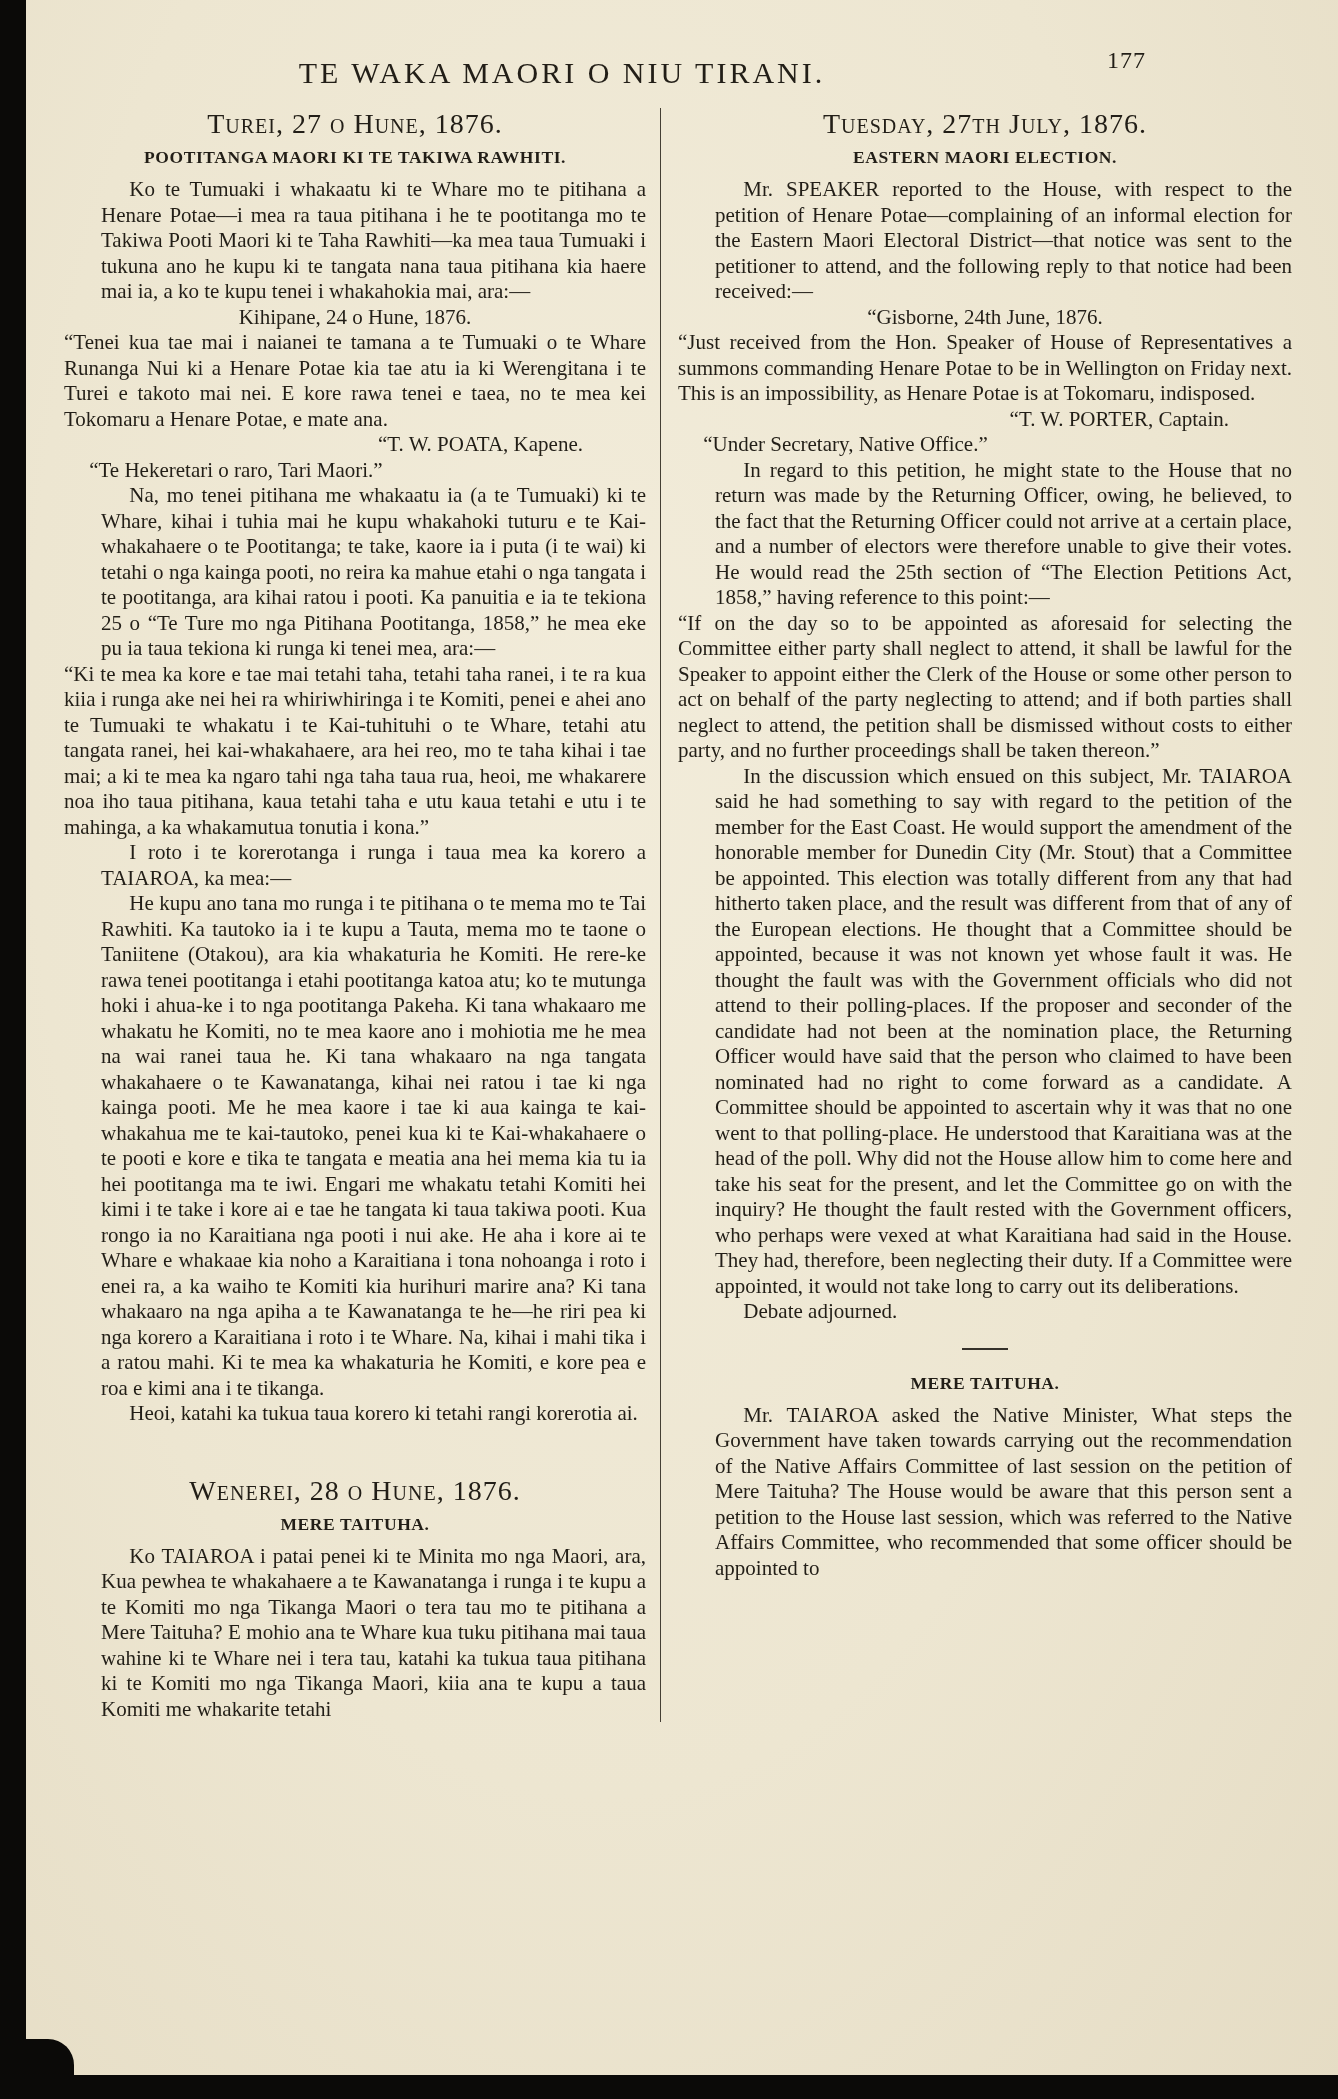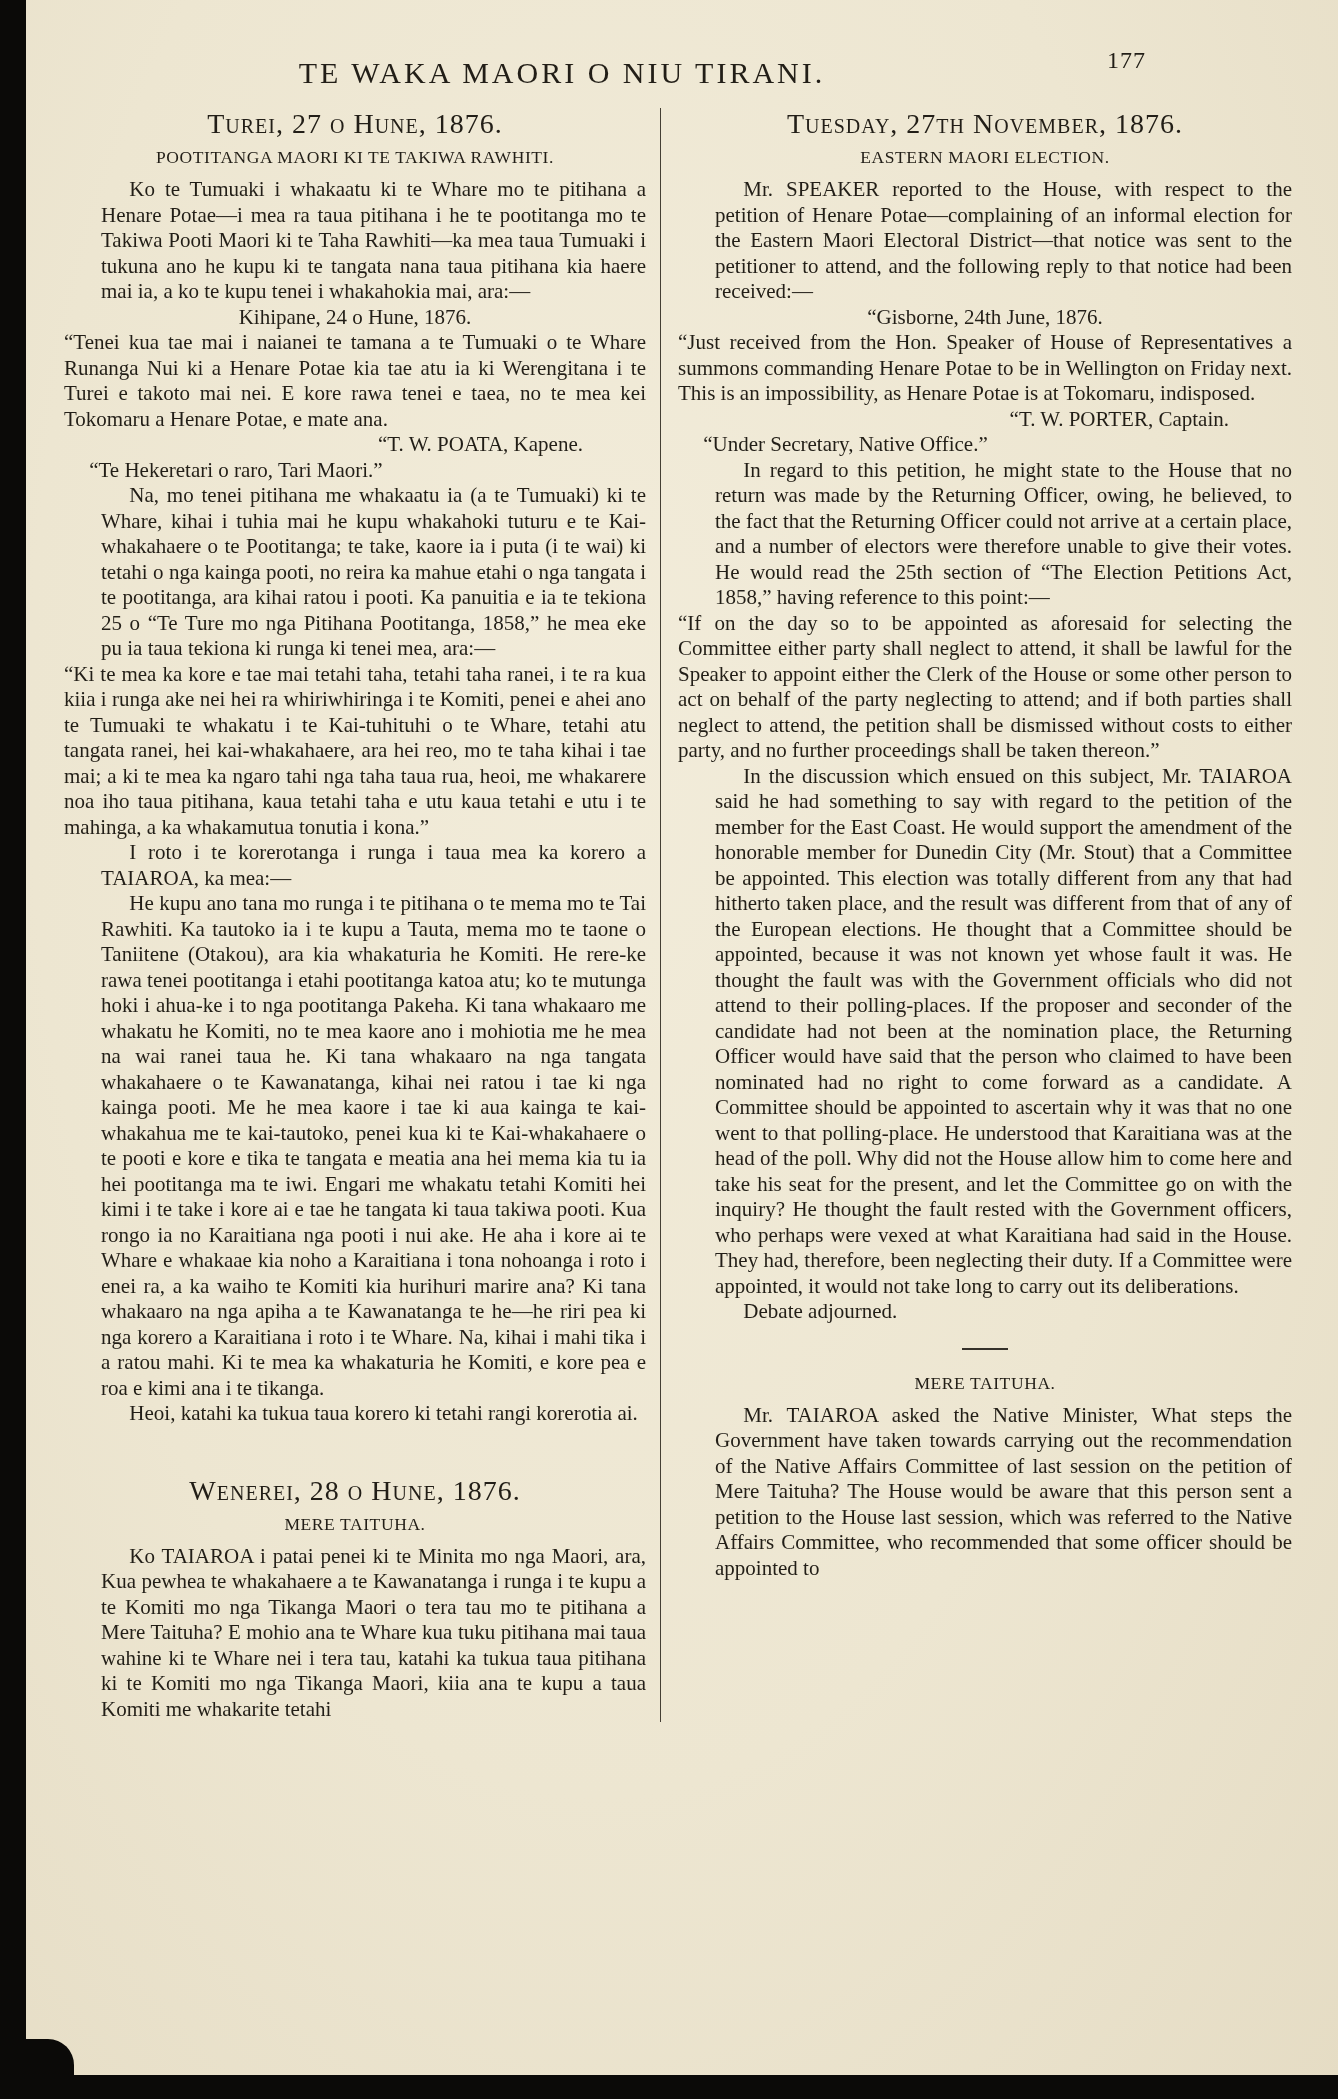--- a/index.html
+++ b/index.html
@@ -74,21 +74,21 @@
     margin: 0 0 7px 0;
     font-size: 28px;
     font-weight: normal;
     font-variant: small-caps;
     letter-spacing: 1px;
     text-align: center;
   }
   .subject-heading {
     margin: 0 0 9px 0;
     font-size: 17.5px;
-    font-weight: normal;
+    font-weight: bold;
     letter-spacing: 0.6px;
     text-align: center;
   }
   .body-p, .quote-p, .dateline, .sig-right, .sig-left {
     margin: 0;
     font-size: 21px;
     line-height: 25.5px;
   }
   .body-p {
     text-align: justify;
@@ -138,21 +138,21 @@
       <p class="body-p">Heoi, katahi ka tukua taua korero ki tetahi rangi korerotia ai.</p>
       <div class="section-space"></div>
       <h2 class="date-heading">Wenerei, 28 o Hune, 1876.</h2>
       <h3 class="subject-heading">MERE TAITUHA.</h3>
       <p class="body-p">Ko TAIAROA i patai penei ki te Minita mo nga Maori, ara, Kua pewhea te whakahaere a te Kawanatanga i runga i te kupu a te Komiti mo nga Tikanga Maori o tera tau mo te pitihana a Mere Taituha? E mohio ana te Whare kua tuku pitihana mai taua wahine ki te Whare nei i tera tau, katahi ka tukua taua pitihana ki te Komiti mo nga Tikanga Maori, kiia ana te kupu a taua Komiti me whakarite tetahi</p>
     </section>
 
     <div class="col-divider"></div>
 
     <section class="col-right">
-      <h2 class="date-heading">Tuesday, 27th November, 1876.</h2>
+      <h2 class="date-heading">Tuesday, 27th July, 1876.</h2>
       <h3 class="subject-heading">EASTERN MAORI ELECTION.</h3>
       <p class="body-p">Mr. SPEAKER reported to the House, with respect to the petition of Henare Potae—complaining of an informal election for the Eastern Maori Electoral District—that notice was sent to the petitioner to attend, and the following reply to that notice had been received:—</p>
       <p class="dateline">“Gisborne, 24th June, 1876.</p>
       <p class="quote-p">“Just received from the Hon. Speaker of House of Representatives a summons commanding Henare Potae to be in Wellington on Friday next. This is an impossibility, as Henare Potae is at Tokomaru, indisposed.</p>
       <p class="sig-right">“T. W. PORTER, Captain.</p>
       <p class="sig-left">“Under Secretary, Native Office.”</p>
       <p class="body-p">In regard to this petition, he might state to the House that no return was made by the Returning Officer, owing, he believed, to the fact that the Returning Officer could not arrive at a certain place, and a number of electors were therefore unable to give their votes. He would read the 25th section of “The Election Petitions Act, 1858,” having reference to this point:—</p>
       <p class="quote-p">“If on the day so to be appointed as aforesaid for selecting the Committee either party shall neglect to attend, it shall be lawful for the Speaker to appoint either the Clerk of the House or some other person to act on behalf of the party neglecting to attend; and if both parties shall neglect to attend, the petition shall be dismissed without costs to either party, and no further proceedings shall be taken thereon.”</p>
       <p class="body-p">In the discussion which ensued on this subject, Mr. TAIAROA said he had something to say with regard to the petition of the member for the East Coast. He would support the amendment of the honorable member for Dunedin City (Mr. Stout) that a Committee be appointed. This election was totally different from any that had hitherto taken place, and the result was different from that of any of the European elections. He thought that a Committee should be appointed, because it was not known yet whose fault it was. He thought the fault was with the Government officials who did not attend to their polling-places. If the proposer and seconder of the candidate had not been at the nomination place, the Returning Officer would have said that the person who claimed to have been nominated had no right to come forward as a candidate. A Committee should be appointed to ascertain why it was that no one went to that polling-place. He understood that Karaitiana was at the head of the poll. Why did not the House allow him to come here and take his seat for the present, and let the Committee go on with the inquiry? He thought the fault rested with the Government officers, who perhaps were vexed at what Karaitiana had said in the House. They had, therefore, been neglecting their duty. If a Committee were appointed, it would not take long to carry out its deliberations.</p>
       <p class="body-p">Debate adjourned.</p>

